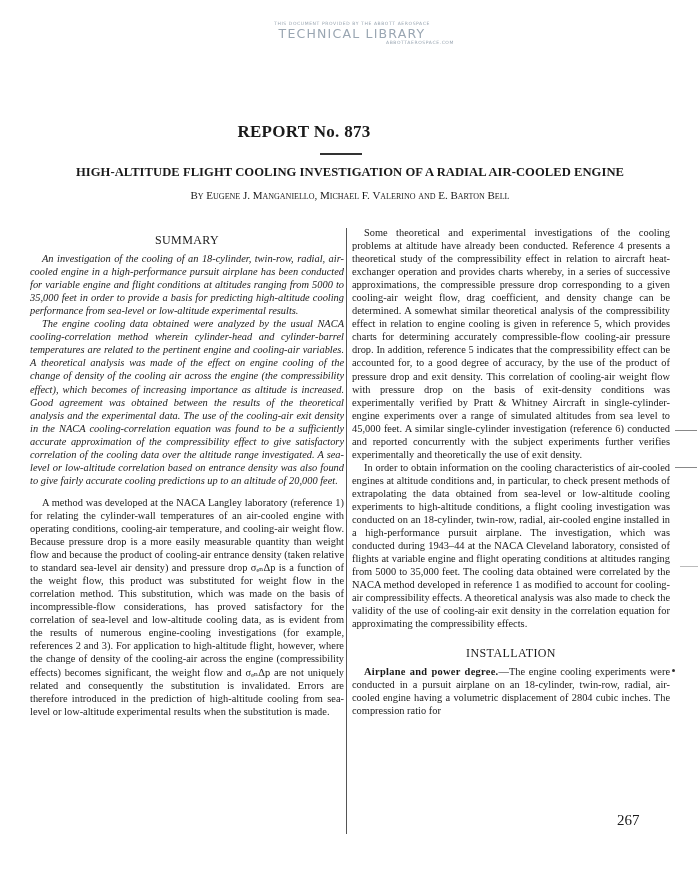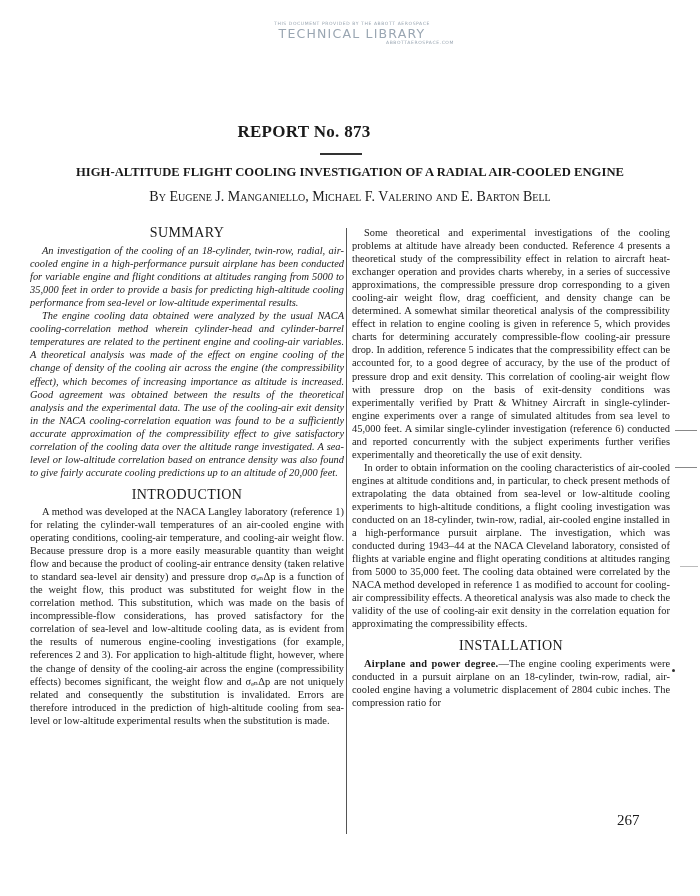--- a/index.html
+++ b/index.html
@@ -18,28 +18,28 @@
     position: absolute; top: 122px; left: 0; width: 608px; text-align: center;
     font-weight: bold; font-size: 17px; letter-spacing: 0.3px;
   }
   .rule-short { position: absolute; top: 153px; left: 320px; width: 42px; height: 1.5px; background: #333; }
   .title {
     position: absolute; top: 165px; left: 0; width: 700px; text-align: center;
     font-weight: bold; font-size: 12.6px; letter-spacing: 0.05px;
   }
   .authors {
     position: absolute; top: 189px; left: 0; width: 700px; text-align: center;
-    font-size: 14px; font-variant: small-caps;
+    font-size: 11px; font-variant: small-caps;
   }
   .col { position: absolute; top: 226px; font-size: 10.4px; line-height: 13.05px; text-align: justify; }
   .col-left { left: 30px; width: 314px; }
   .col-right { left: 352px; width: 318px; }
   .col-divider { position: absolute; left: 346px; top: 228px; width: 1px; height: 606px; background: #555; }
   .heading {
-    text-align: center; font-size: 14px; letter-spacing: 0.4px; margin: 0 0 4px 0;
+    text-align: center; font-size: 12px; letter-spacing: 0.4px; margin: 8px 0 4px 0;
   }
   .head-summary { margin-bottom: 5px; }
   p { margin: 0; text-indent: 12px; }
   p.italic { font-style: italic; }
   .gap { height: 9px; }
   .lead { font-weight: bold; letter-spacing: 0.3px; }
   .page-number { position: absolute; top: 812px; left: 617px; font-size: 15px; }
   .margin-mark { position: absolute; height: 1px; background: #888; }
   .margin-dot { position: absolute; width: 3px; height: 3px; border-radius: 50%; background: #333; }
 </style>
@@ -55,21 +55,20 @@
 <div class="report-no">REPORT No. 873</div>
 <div class="rule-short"></div>
 <div class="title">HIGH-ALTITUDE FLIGHT COOLING INVESTIGATION OF A RADIAL AIR-COOLED ENGINE</div>
 <div class="authors">By Eugene J. Manganiello, Michael F. Valerino and E. Barton Bell</div>
 
 <div class="col col-left">
   <div class="heading head-summary">SUMMARY</div>
   <p class="italic">An investigation of the cooling of an 18-cylinder, twin-row, radial, air-cooled engine in a high-performance pursuit airplane has been conducted for variable engine and flight conditions at altitudes ranging from 5000 to 35,000 feet in order to provide a basis for predicting high-altitude cooling performance from sea-level or low-altitude experimental results.</p>
   <p class="italic">The engine cooling data obtained were analyzed by the usual NACA cooling-correlation method wherein cylinder-head and cylinder-barrel temperatures are related to the pertinent engine and cooling-air variables. A theoretical analysis was made of the effect on engine cooling of the change of density of the cooling air across the engine (the compressibility effect), which becomes of increasing importance as altitude is increased. Good agreement was obtained between the results of the theoretical analysis and the experimental data. The use of the cooling-air exit density in the NACA cooling-correlation equation was found to be a sufficiently accurate approximation of the compressibility effect to give satisfactory correlation of the cooling data over the altitude range investigated. A sea-level or low-altitude correlation based on entrance density was also found to give fairly accurate cooling predictions up to an altitude of 20,000 feet.</p>
   <div class="gap"></div>
-  <div class="heading">INTRODUCTION</div>
   <p>A method was developed at the NACA Langley laboratory (reference 1) for relating the cylinder-wall temperatures of an air-cooled engine with operating conditions, cooling-air temperature, and cooling-air weight flow. Because pressure drop is a more easily measurable quantity than weight flow and because the product of cooling-air entrance density (taken relative to standard sea-level air density) and pressure drop σₑₙΔp is a function of the weight flow, this product was substituted for weight flow in the correlation method. This substitution, which was made on the basis of incompressible-flow considerations, has proved satisfactory for the correlation of sea-level and low-altitude cooling data, as is evident from the results of numerous engine-cooling investigations (for example, references 2 and 3). For application to high-altitude flight, however, where the change of density of the cooling-air across the engine (compressibility effects) becomes significant, the weight flow and σₑₙΔp are not uniquely related and consequently the substitution is invalidated. Errors are therefore introduced in the prediction of high-altitude cooling from sea-level or low-altitude experimental results when the substitution is made.</p>
 </div>
 
 <div class="col-divider"></div>
 
 <div class="col col-right">
   <p>Some theoretical and experimental investigations of the cooling problems at altitude have already been conducted. Reference 4 presents a theoretical study of the compressibility effect in relation to aircraft heat-exchanger operation and provides charts whereby, in a series of successive approximations, the compressible pressure drop corresponding to a given cooling-air weight flow, drag coefficient, and density change can be determined. A somewhat similar theoretical analysis of the compressibility effect in relation to engine cooling is given in reference 5, which provides charts for determining accurately compressible-flow cooling-air pressure drop. In addition, reference 5 indicates that the compressibility effect can be accounted for, to a good degree of accuracy, by the use of the product of pressure drop and exit density. This correlation of cooling-air weight flow with pressure drop on the basis of exit-density conditions was experimentally verified by Pratt &amp; Whitney Aircraft in single-cylinder-engine experiments over a range of simulated altitudes from sea level to 45,000 feet. A similar single-cylinder investigation (reference 6) conducted and reported concurrently with the subject experiments further verifies experimentally and theoretically the use of exit density.</p>
   <p>In order to obtain information on the cooling characteristics of air-cooled engines at altitude conditions and, in particular, to check present methods of extrapolating the data obtained from sea-level or low-altitude cooling experiments to high-altitude conditions, a flight cooling investigation was conducted on an 18-cylinder, twin-row, radial, air-cooled engine installed in a high-performance pursuit airplane. The investigation, which was conducted during 1943–44 at the NACA Cleveland laboratory, consisted of flights at variable engine and flight operating conditions at altitudes ranging from 5000 to 35,000 feet. The cooling data obtained were correlated by the NACA method developed in reference 1 as modified to account for cooling-air compressibility effects. A theoretical analysis was also made to check the validity of the use of cooling-air exit density in the correlation equation for approximating the compressibility effects.</p>
   <div class="gap"></div>
   <div class="heading">INSTALLATION</div>

